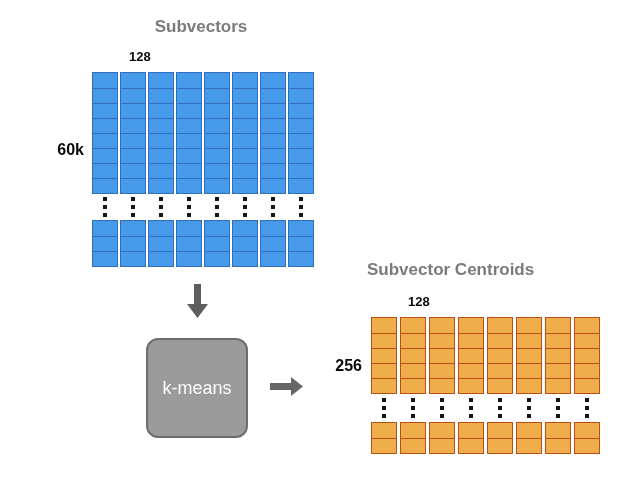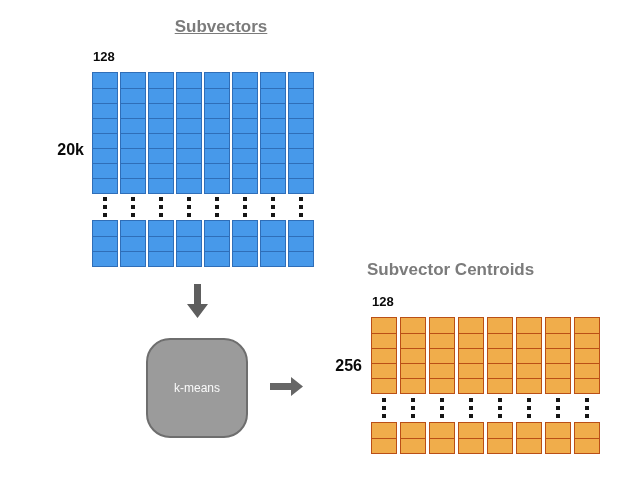--- a/index.html
+++ b/index.html
@@ -8,56 +8,57 @@
     font-family:"Liberation Sans", sans-serif; overflow:hidden;
   }
   .title {
     position:absolute; font-size:17px; font-weight:bold; color:var(--gray-title);
     white-space:nowrap;
     text-align:center;
   }
   .dim-label {
     position:absolute; font-size:13px; font-weight:bold; color:var(--label-black);
     white-space:nowrap;
+    margin-left:36px;
   }
   .count-label {
     position:absolute; font-size:16px; font-weight:bold; color:var(--label-black);
     white-space:nowrap;
   }
   .grid { position:absolute; display:flex; }
   .grid.blue  { gap:2px; --fill:var(--blue-fill);   --bcol:var(--blue-border);   --dotsh:26px; }
   .grid.orange{ gap:3px; --fill:var(--orange-fill); --bcol:var(--orange-border); --dotsh:28px; }
   .grid-col { display:flex; flex-direction:column; width:26px; }
   .cell-block { box-sizing:border-box; width:26px; border:1.5px solid var(--bcol); }
   .cell { box-sizing:border-box; width:100%; height:15px; background:var(--fill); }
   .cell + .cell { border-top:1.5px solid var(--bcol); }
   .dots {
     height:var(--dotsh); display:flex; flex-direction:column;
     justify-content:center; align-items:center; gap:4px;
   }
   .dot { width:4px; height:4px; background:var(--dot-color); }
   .process-box {
     position:absolute; left:146px; top:338px; width:102px; height:100px;
     box-sizing:border-box; background:var(--box-fill);
-    border:2px solid var(--box-border); border-radius:24px;
+    border:2px solid var(--box-border); border-radius:12px;
     display:flex; flex-direction:column; justify-content:center; align-items:center;
-    color:var(--box-text); font-size:12px; line-height:23px; text-align:center;
+    color:var(--box-text); font-size:18px; line-height:23px; text-align:center;
   }
   .arrow-svg { position:absolute; }
 </style>
 </head>
 <body>
 
 <div class="canvas">
 
-  <div class="title" style="left:110px; top:17px; width:222px; text-align:center;text-decoration:underline;">Subvectors</div>
+  <div class="title" style="left:90px; top:17px; width:222px; text-align:center;">Subvectors</div>
 
   <div class="dim-label" style="left:93px; top:49px;">128</div>
 
-  <div class="count-label" style="left:36px; top:141px; width:48px; text-align:right;">20k</div>
+  <div class="count-label" style="left:36px; top:141px; width:48px; text-align:right;">60k</div>
 
   <div class="grid blue" style="left:92px; top:72px;">
       <div class="grid-col">
         <div class="cell-block">
           <div class="cell"></div>
           <div class="cell"></div>
           <div class="cell"></div>
           <div class="cell"></div>
           <div class="cell"></div>
           <div class="cell"></div>

